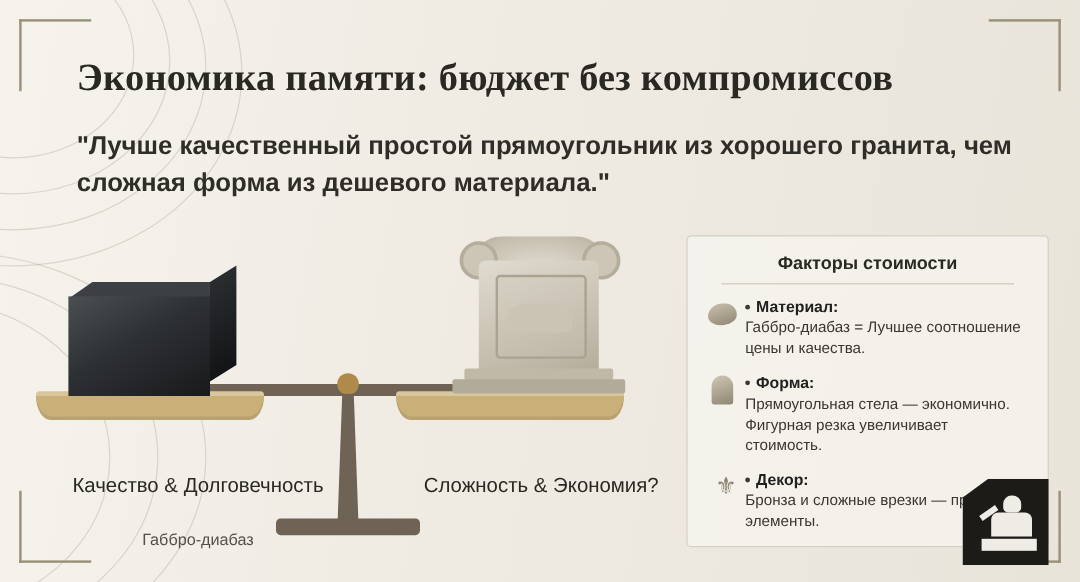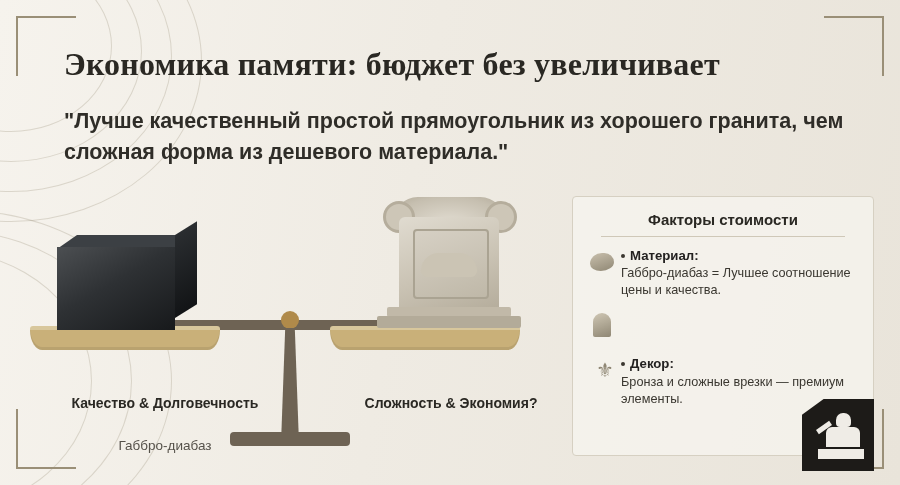--- a/index.html
+++ b/index.html
@@ -234,22 +234,22 @@
   }
 
   .cap-left, .cap-right {
     position: absolute;
     text-align: center;
     width: 230px;
   }
   .cap-left { left: 50px; top: 395px; }
   .cap-right { left: 336px; top: 395px; }
   .cap-title {
-    font-size: 14px;
-    font-weight: 700;
+    font-size: 17px;
+    font-weight: 400;
     color: #2a2823;
     margin-bottom: 5px;
   }
   .cap-sub {
     font-size: 13.5px;
     color: #55514a;
     margin-top: 27px;
   }
 
   
@@ -385,21 +385,21 @@
   <div class="swirl s4"></div>
   <div class="swirl s5"></div>
   <div class="swirl s6"></div>
   <div class="swirl s7"></div>
 
   <div class="corner corner-tl"></div>
   <div class="corner corner-tr"></div>
   <div class="corner corner-bl"></div>
   <div class="corner corner-br"></div>
 
-  <div class="title">Экономика памяти: бюджет без увеличивает</div>
+  <div class="title">Экономика памяти: бюджет без компромиссов</div>
   <div class="quote">"Лучше качественный простой прямоугольник из хорошего гранита, чем сложная форма из дешевого материала."</div>
 
   <div class="scales">
     <div class="beam"></div>
     <div class="pivot-knob"></div>
     <div class="column"></div>
     <div class="base"></div>
 
     <div class="rope rope-l"></div>
     <div class="rope rope-r"></div>
@@ -447,20 +447,24 @@
       <div class="ftext">
         <span class="bullet"></span><b>Материал:</b><br>
         <span>Габбро-диабаз = Лучшее соотношение цены и качества.</span>
       </div>
     </div>
 
     <div class="factor">
       <div class="fic">
           <span class="ic-stele"></span>
         </div>
+      <div class="ftext">
+        <span class="bullet"></span><b>Форма:</b><br>
+        <span>Прямоугольная стела — экономично. Фигурная резка увеличивает стоимость.</span>
+      </div>
     </div>
 
     <div class="factor">
       <div class="fic">
           <span class="ic-fleur">⚜</span>
         </div>
       <div class="ftext">
         <span class="bullet"></span><b>Декор:</b><br>
         <span>Бронза и сложные врезки — премиум элементы.</span>
       </div>

